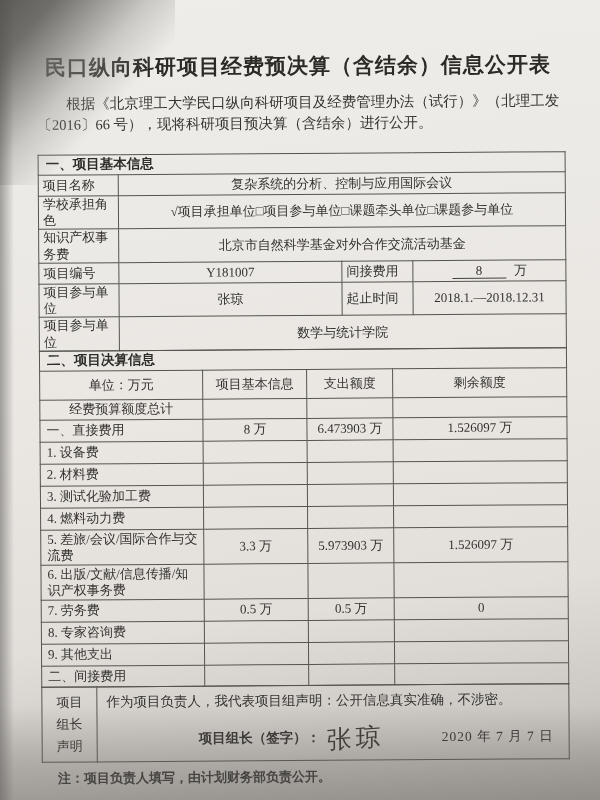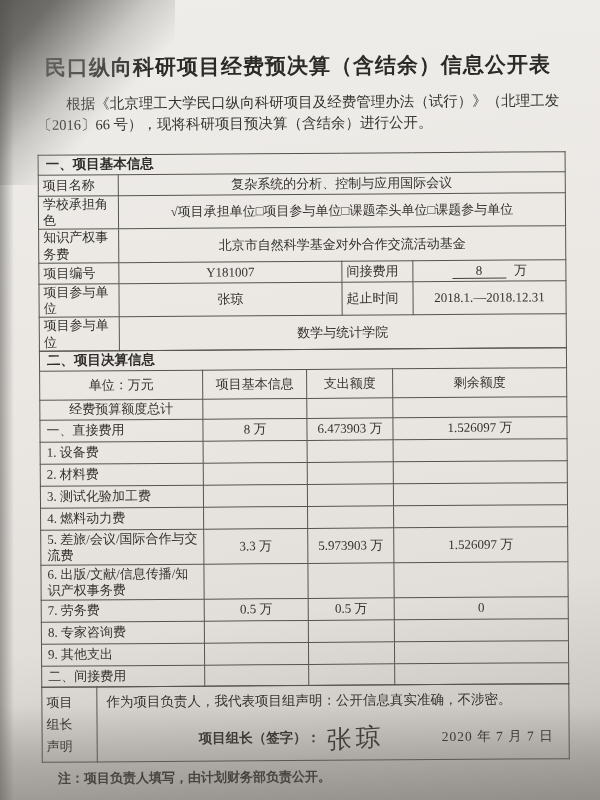--- a/index.html
+++ b/index.html
@@ -77,21 +77,21 @@
     margin-top:13px;padding-left:92px;
   }
   .sign-label{font-size:13.5px;font-weight:bold;}
   .signature{
     display:inline-block;margin-left:6px;
     font-size:25px;letter-spacing:4px;
     transform:rotate(-4deg) skewX(-4deg);
     color:#3a3733;
   }
   .sign-date{margin-left:auto;margin-right:6px;font-size:13.5px;letter-spacing:1px;}
-  .decl-label div{text-align:left;line-height:1.7;}
+  .decl-label div{text-align:center;line-height:1.7;}
   .footnote{
     margin:7px 0 0 55px;
     font-size:13px;font-weight:bold;color:#35332f;
   }
 </style>
 </head>
 <body>
 
 <div class="photo">
   <div class="paper"></div>

